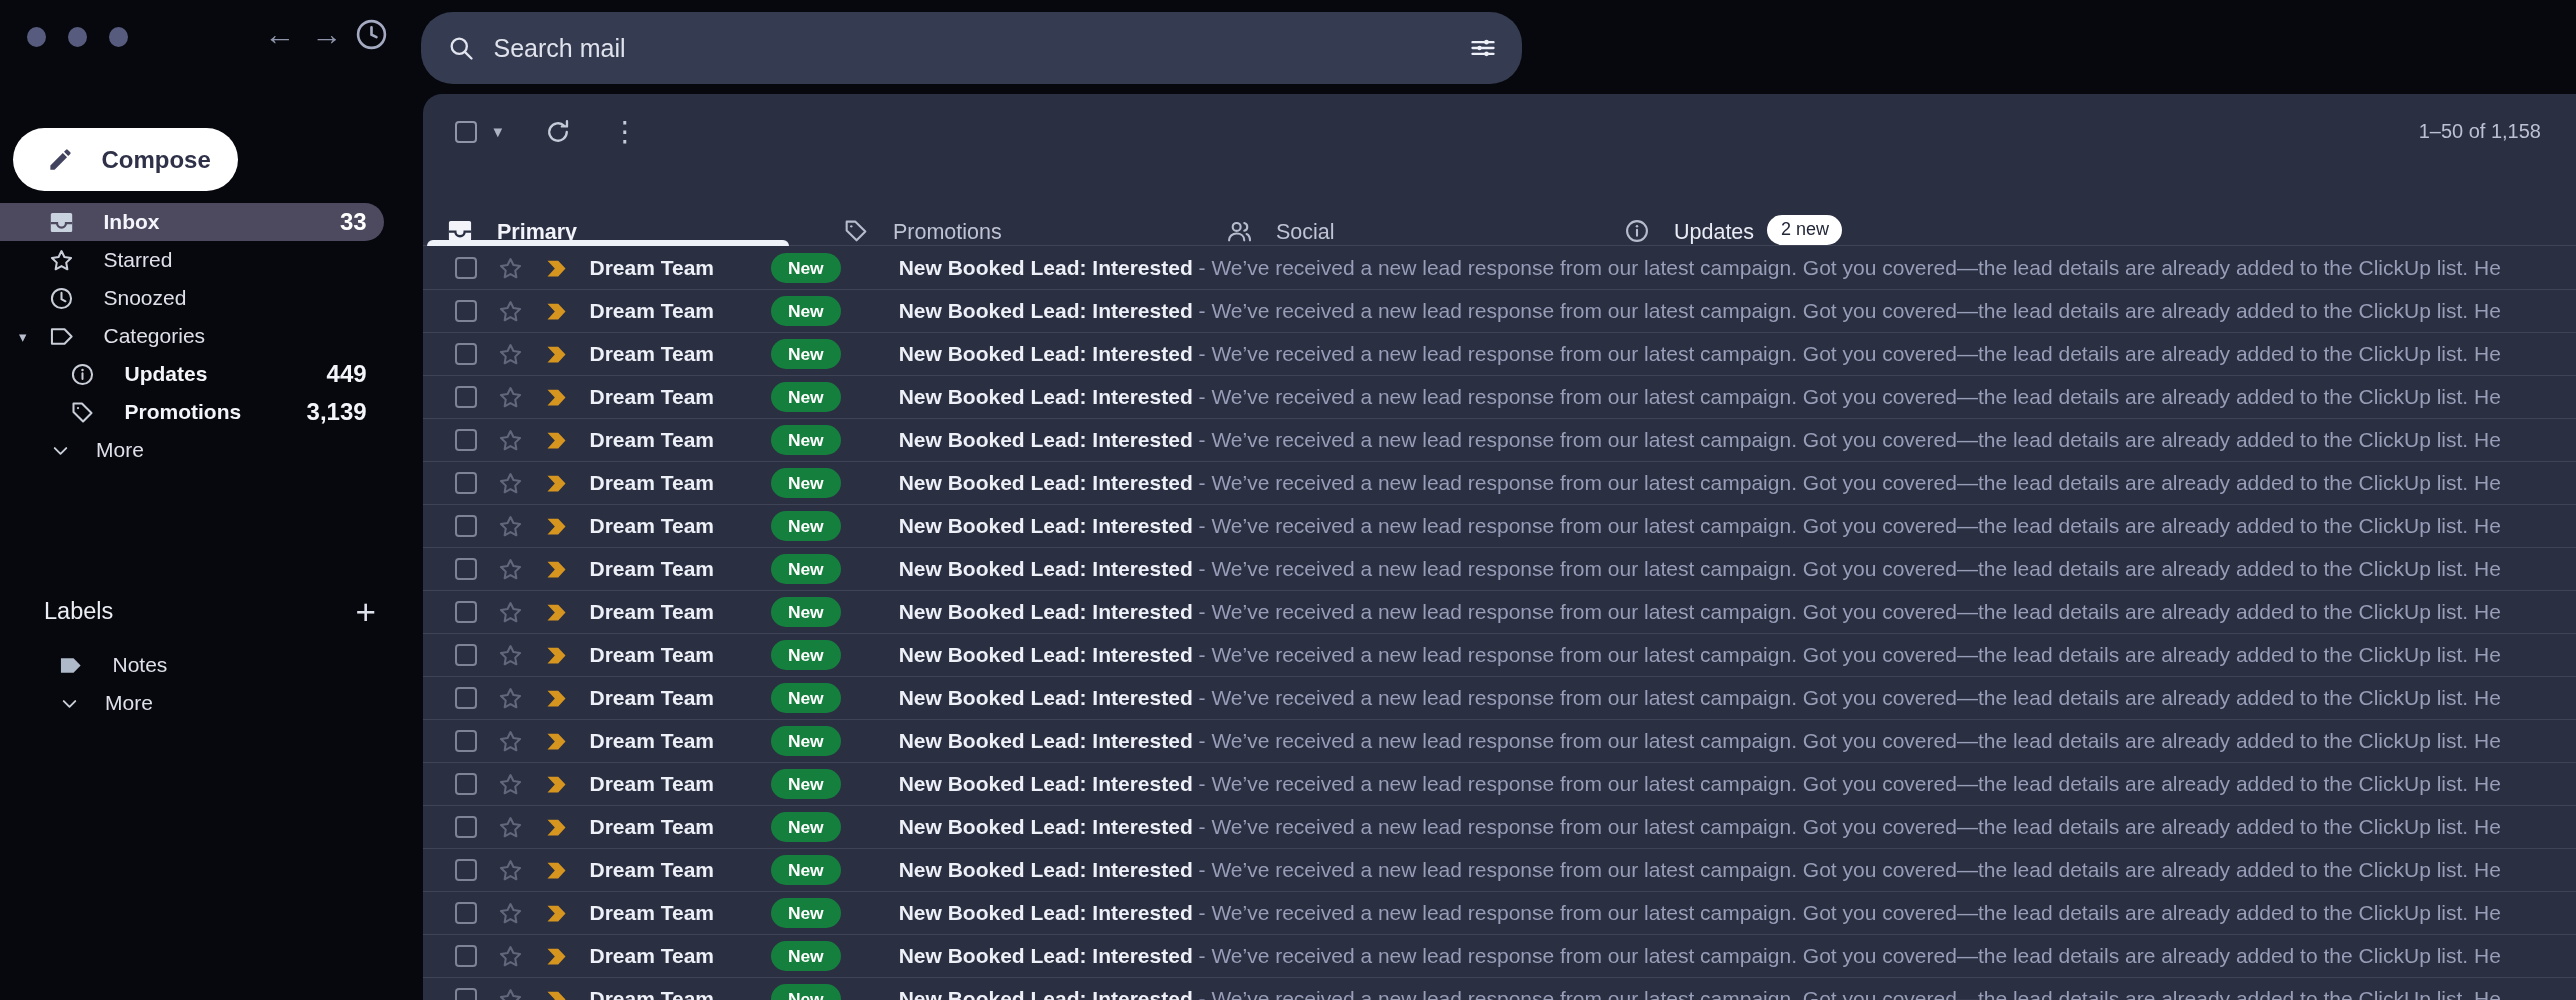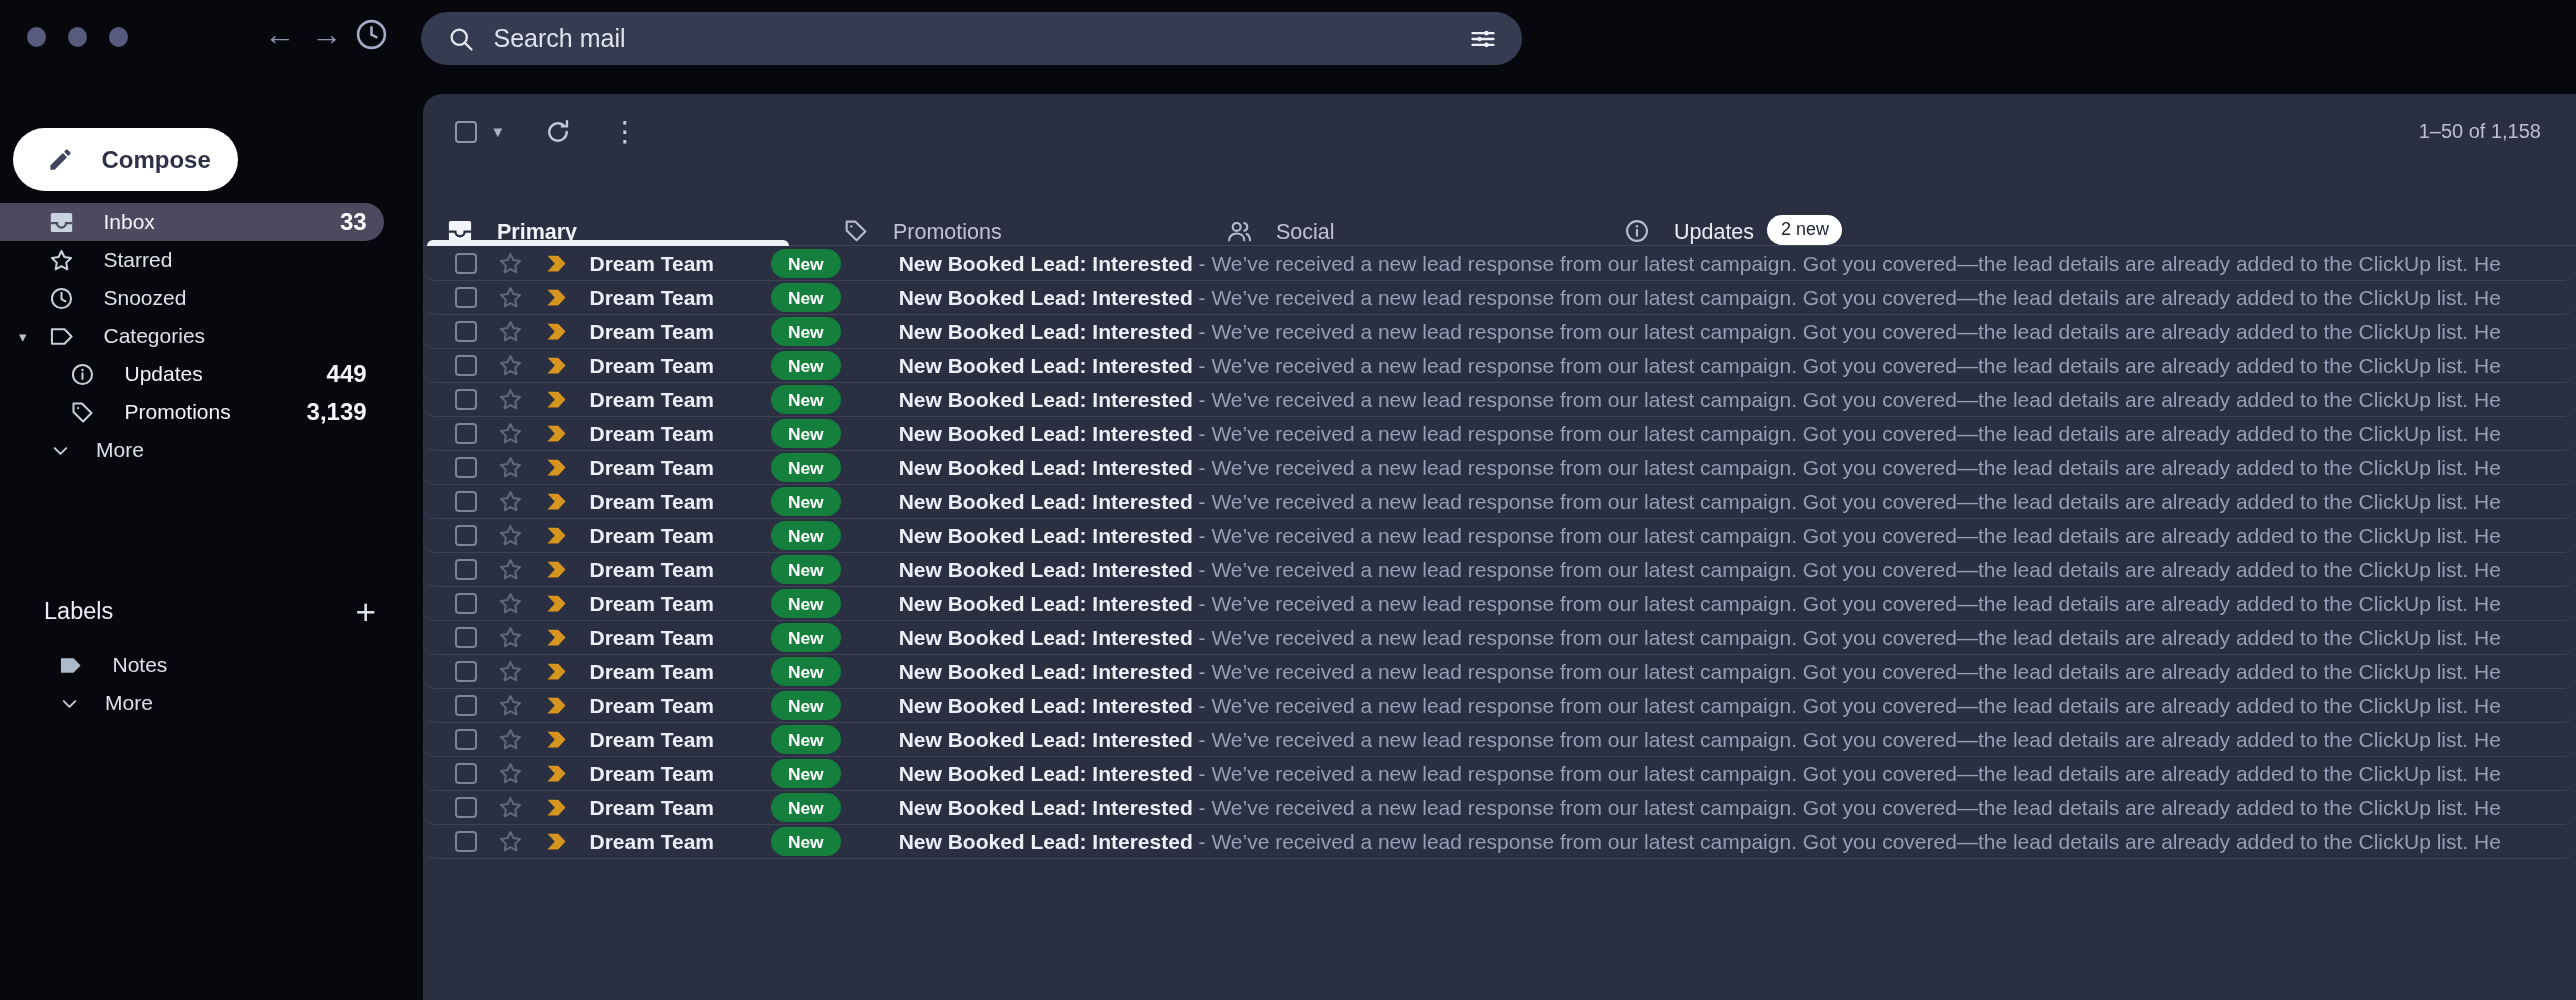--- a/index.html
+++ b/index.html
@@ -10,21 +10,21 @@
   }
   
   .window-controls{position:absolute;top:27px;left:27px;display:flex;gap:22px;}
   .wdot{width:19px;height:20px;border-radius:50%;background:#575c7e;}
   .nav-arrow{position:absolute;top:14.8px;font-size:31px;color:#8d93a9;line-height:40px;width:40px;text-align:center;}
   .nav-back{left:260px;}
   .nav-fwd{left:307px;}
   .history-btn{position:absolute;left:354px;top:17.4px;width:35px;height:35px;color:#a4aac2;}
   .history-btn svg{width:35px;height:35px;}
   .searchbar{
-    position:absolute;left:421px;top:12px;width:1101px;height:53px;box-sizing:border-box;
+    position:absolute;left:421px;top:12px;width:1101px;height:72px;box-sizing:border-box;
     background:#353b50;border-radius:32px;display:flex;align-items:center;padding:0 25.5px;
   }
   .searchbar .mag{width:28px;height:28px;color:#e2e5ee;flex:none;}
   .search-ph{margin-left:19px;font-size:25px;color:#e0e3ed;}
   .tune{margin-left:auto;width:28px;height:28px;color:#eef0f7;}
   
   .sidebar{position:absolute;left:0;top:94px;width:423px;bottom:0;}
   .compose{
     position:absolute;left:13.4px;top:34px;width:225px;height:63px;box-sizing:border-box;
     background:#ffffff;border-radius:32px;display:flex;align-items:center;padding-left:34px;
@@ -32,21 +32,21 @@
   .compose svg{width:27px;height:27px;color:#41435f;flex:none;}
   .compose-label{margin-left:27px;font-size:24px;font-weight:600;color:#2f3148;}
   .nav-list{position:absolute;top:109px;left:0;width:384px;}
   .labels-list{position:absolute;top:552px;left:9px;width:384px;}
   .nav-item{height:38px;display:flex;align-items:center;position:relative;
     border-radius:0 19.5px 19.5px 0;padding-left:47px;box-sizing:border-box;font-size:21px;color:#dfe1ea;}
   .nav-item.active{background:#4d4a60;}
   .nav-item .nicon{width:29.5px;height:29.5px;flex:none;color:#c9ced9;display:flex;align-items:center;justify-content:center;}
   .nav-item .nicon svg{width:27px;height:27px;}
   .nav-item .nlabel{margin-left:27px;white-space:nowrap;}
-  .nav-item.bold .nlabel{font-weight:400;color:#f3f5fb;}
+  .nav-item.bold .nlabel{font-weight:700;color:#f3f5fb;}
   .nav-item .ncount{margin-left:auto;margin-right:17.4px;font-size:24px;color:#cdd0dc;}
   .nav-item.bold .ncount{font-weight:700;color:#f3f5fb;}
   .nav-item.active .ncount{font-weight:700;color:#ffffff;}
   .nav-item.nested{padding-left:68px;}
   .nav-item.more-item{padding-left:49px;}
   .nav-item.more-item .nicon{width:23px;}
   .nav-item.more-item .nlabel{margin-left:24px;}
   .expander{position:absolute;left:19px;top:50%;transform:translateY(-50%);font-size:14.8px;color:#b9bfce;}
   .labels-head{position:absolute;top:498px;left:44px;width:332px;height:39px;display:flex;align-items:center;}
   .labels-title{font-size:23.5px;color:#eceef5;}
@@ -71,21 +71,21 @@
   .tab-social{width:395px;padding-left:40px;}
   .tab-updates{padding-left:43px;}
   .tab-primary .ticon{color:#f2f4fa;}
   .tab-primary .tlabel{color:#f2f4fa;font-weight:700;}
   .tab-updates .tlabel{color:#e9ecf4;font-weight:500;}
   .tab-indicator{position:absolute;left:4px;width:362px;bottom:-1.3px;height:6.7px;background:#eef1f8;border-radius:6.7px 6.7px 0 0;}
   .badge-new-count{margin-left:13.4px;background:#ffffff;color:#232839;font-size:18px;font-weight:400;
     padding:4.7px 13.4px;border-radius:17.4px;white-space:nowrap;}
   
   .rows{position:absolute;top:153px;left:0;right:0;bottom:0;overflow:hidden;}
-  .mrow{height:34px;display:flex;align-items:center;border-bottom:1.3px solid #3e4356;box-sizing:border-box;border-radius:13px;}
+  .mrow{height:43px;display:flex;align-items:center;border-bottom:1.3px solid #3e4356;box-sizing:border-box;}
   .mrow .cb{margin-left:32px;border-color:#7e8396;width:21.5px;height:21.5px;}
   .mrow .star{margin-left:20px;width:27px;height:27px;color:#62677c;flex:none;}
   .mrow .star svg{width:27px;height:27px;}
   .mrow .imp{margin-left:19px;width:27px;height:27px;flex:none;}
   .mrow .imp svg{width:27px;height:27px;}
   .sender{margin-left:20px;width:168px;flex:none;font-size:21px;font-weight:700;color:#eef0f7;white-space:nowrap;}
   .badge-new{margin-left:13.4px;flex:none;background:#15803d;color:#ffffff;font-size:17.4px;font-weight:600;
     padding:4.7px 17px;border-radius:17px;line-height:20px;}
   .mailtext{margin-left:58px;flex:1;white-space:nowrap;overflow:hidden;font-size:21px;min-width:0;}
   .subject{font-weight:700;color:#eef0f7;}

